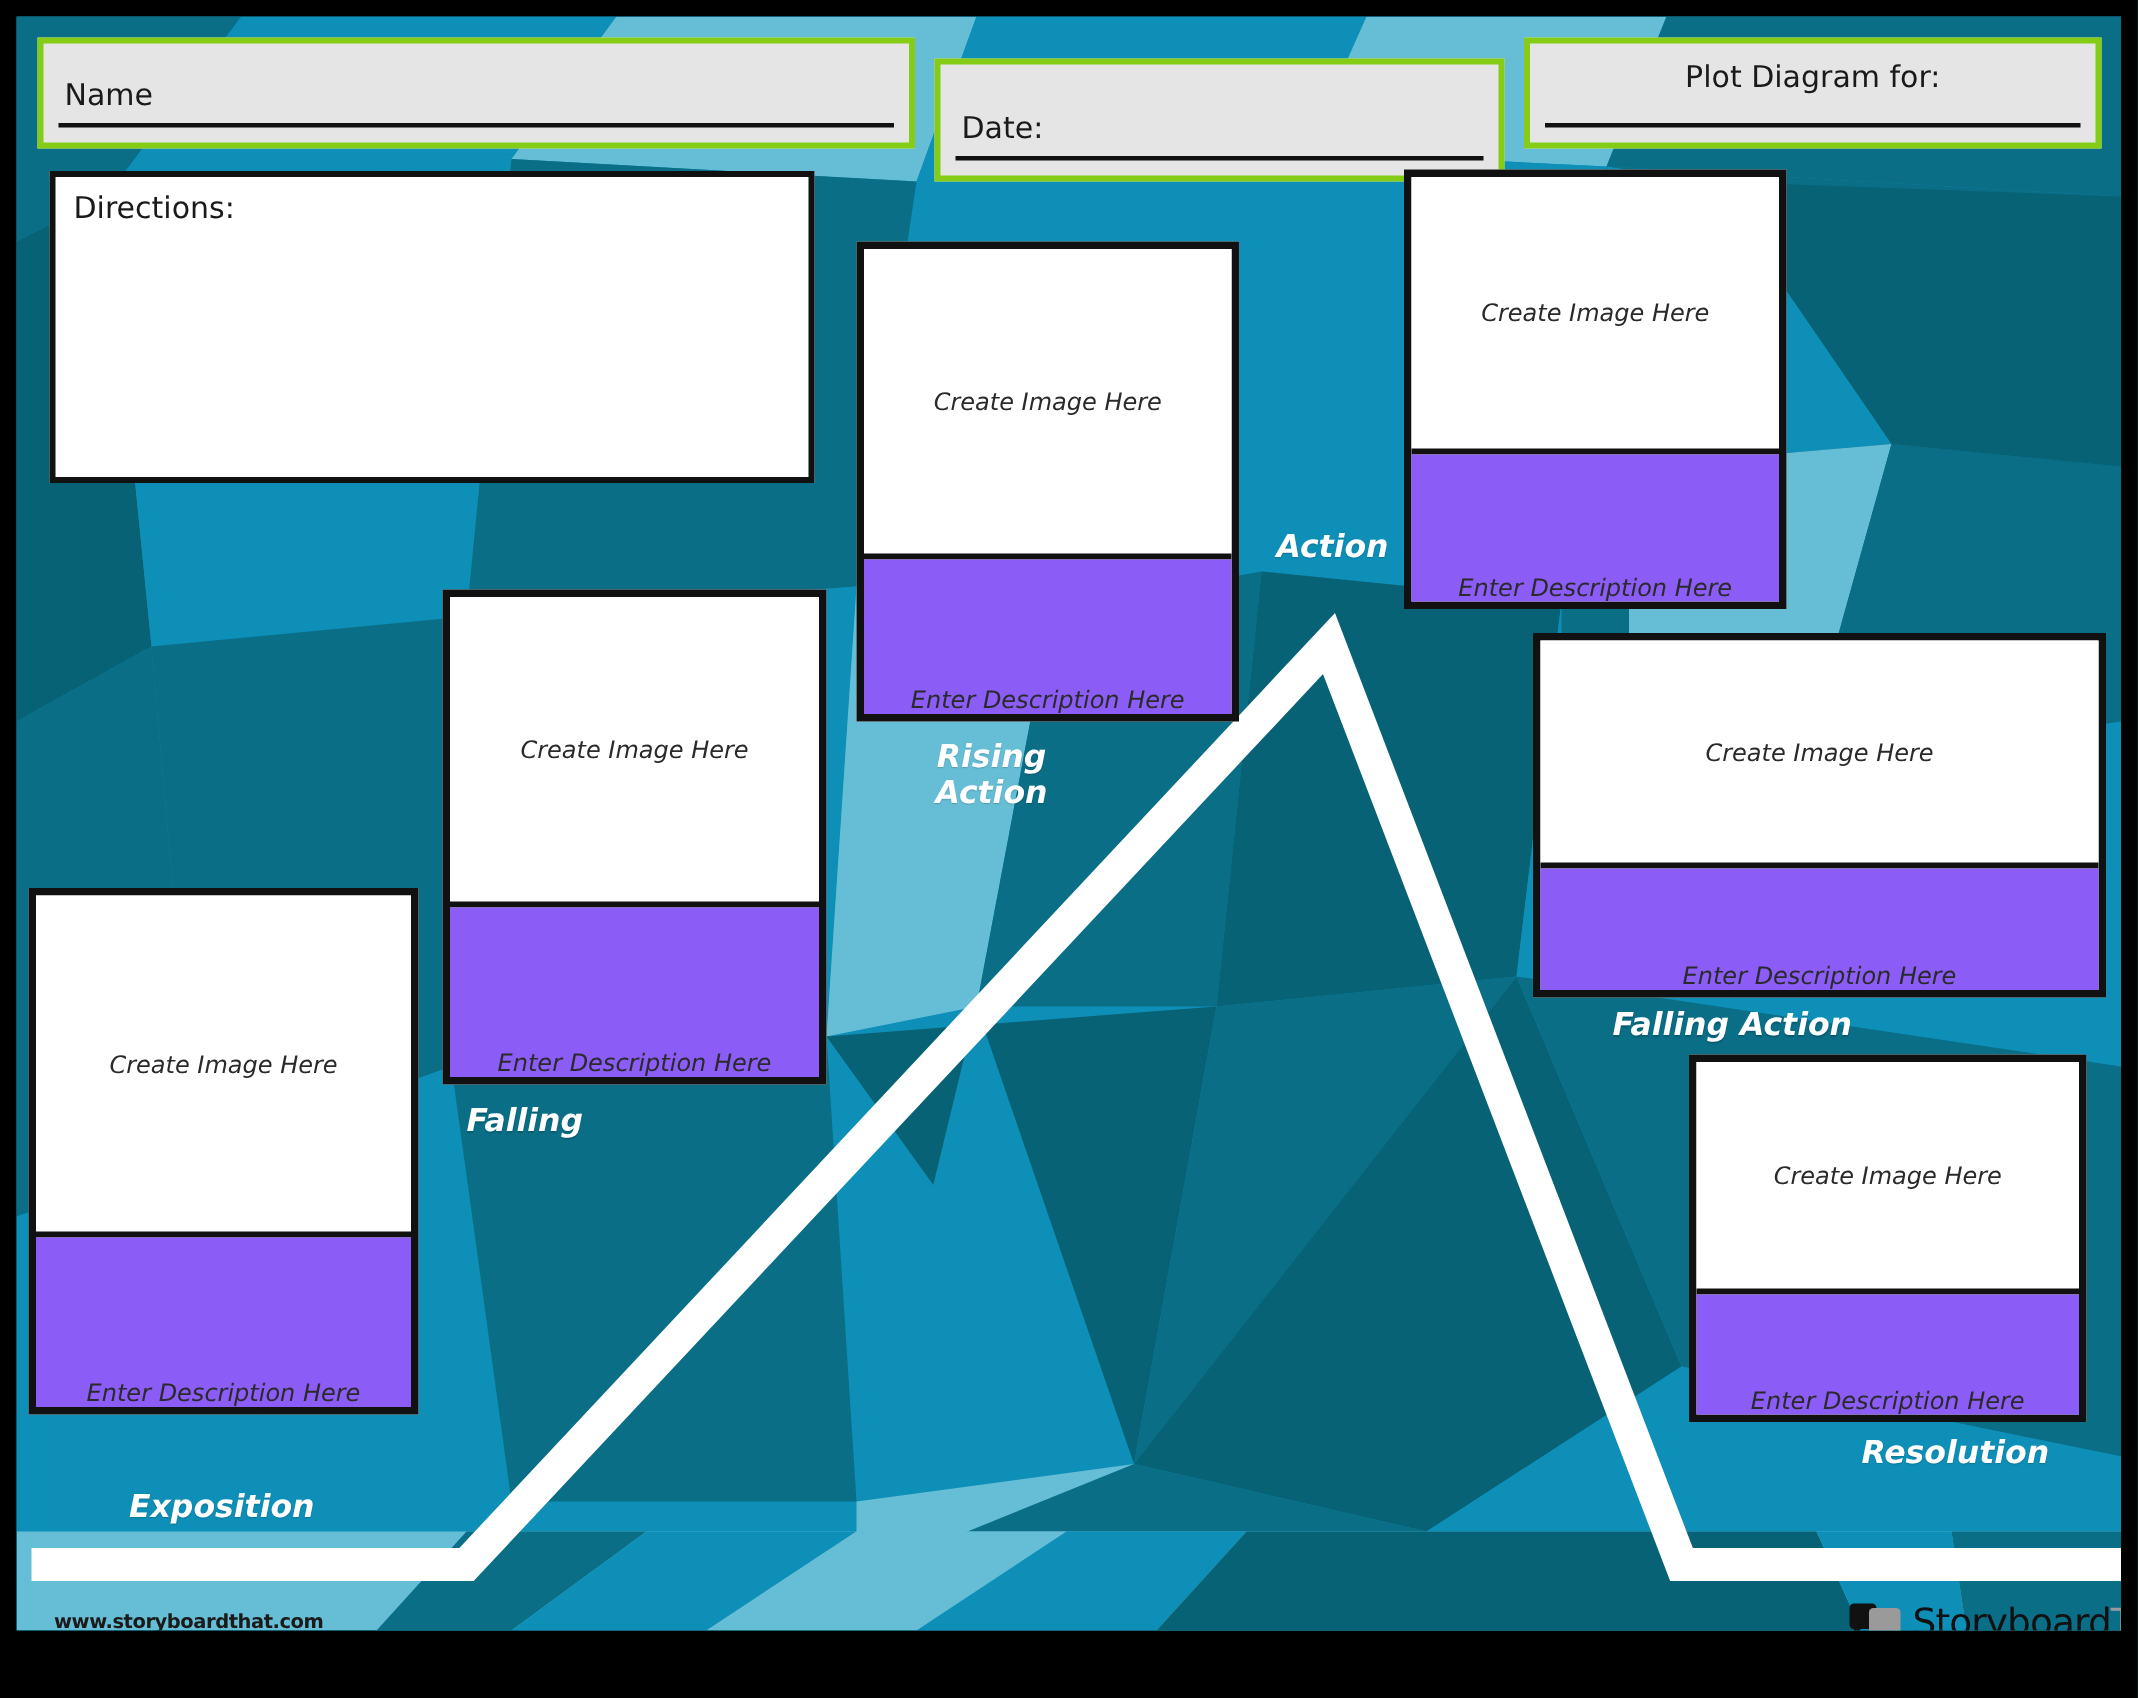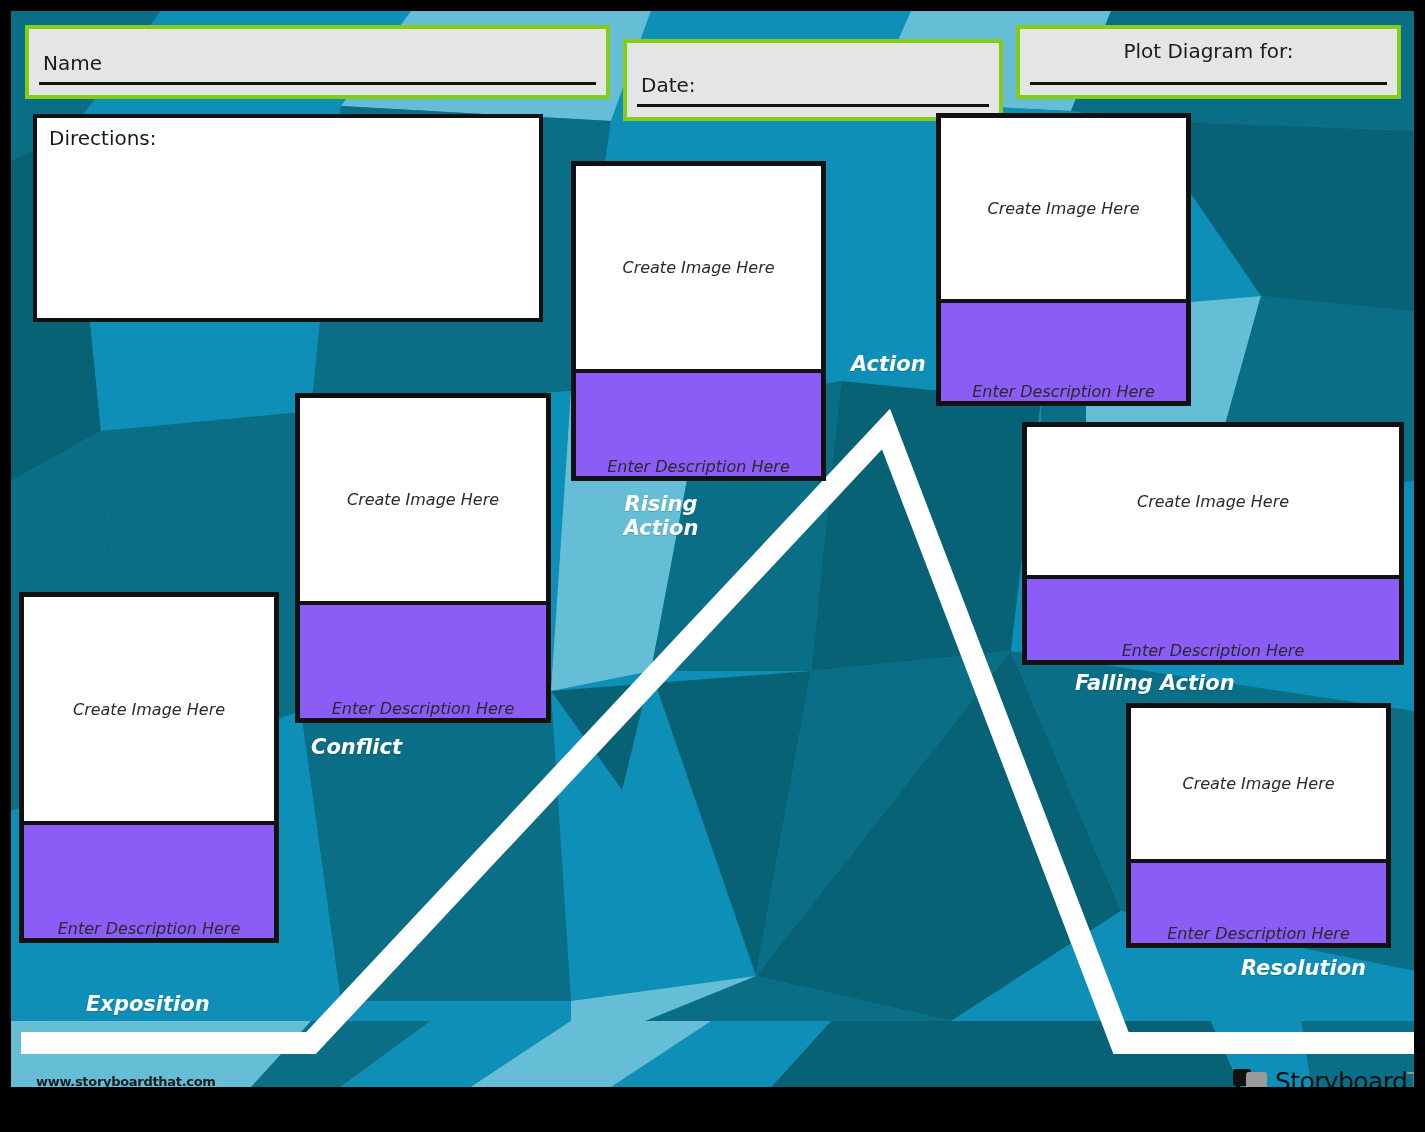--- a/index.html
+++ b/index.html
@@ -285,21 +285,21 @@
     <div class="stage-label" style="left:75px; top:946px;margin-top:36px;">Exposition</div>
 
     <div class="panel" style="left:284px; top:382px; width:256px; height:330px;">
       <div class="cell-image" style="height:207px;">
         <span class="cell-text">Create Image Here</span>
       </div>
       <div class="cell-desc">
         <span class="cell-text">Enter Description Here</span>
       </div>
     </div>
-    <div class="stage-label" style="left:300px; top:725px;">Conflict</div>
+    <div class="stage-label" style="left:300px; top:725px;">Falling</div>
 
     <div class="panel" style="left:560px; top:150px; width:255px; height:320px;">
       <div class="cell-image" style="height:207px;">
         <span class="cell-text">Create Image Here</span>
       </div>
       <div class="cell-desc">
         <span class="cell-text">Enter Description Here</span>
       </div>
     </div>
     <div class="stage-label center" style="left:595px; top:482px; width:110px;">Rising

